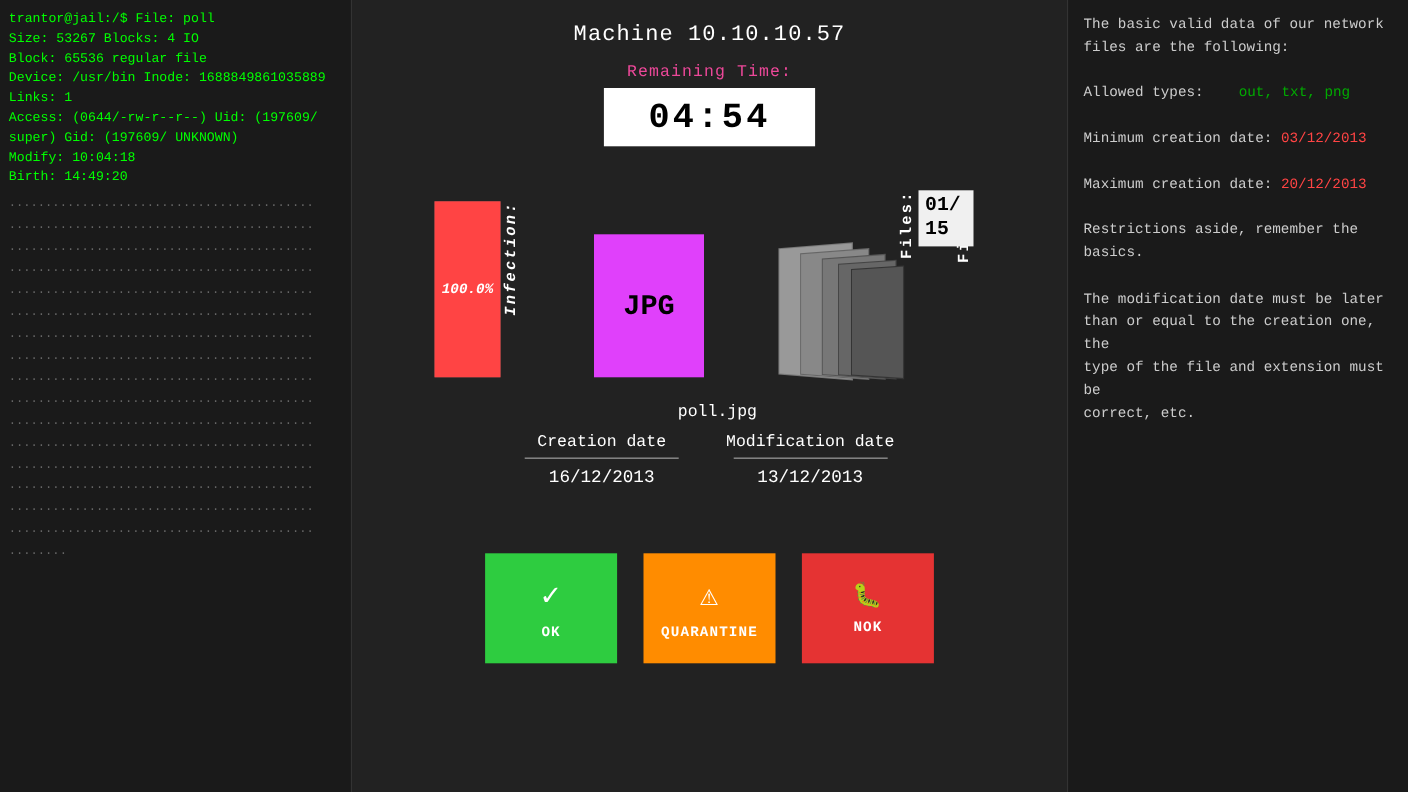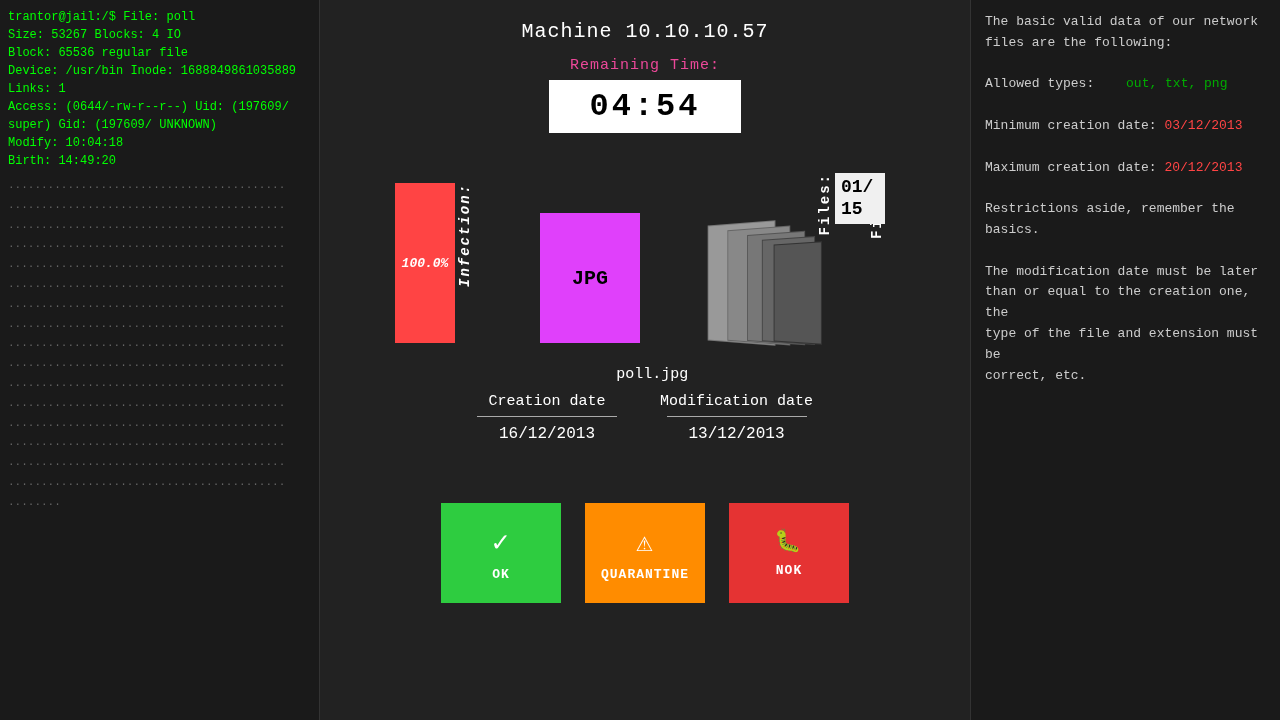--- a/index.html
+++ b/index.html
@@ -66,21 +66,21 @@
       bottom: 30px;
       left: 50%;
       transform: translateX(-65%);
       width: 100px;
       height: 130px;
       background: #e040fb;
       display: flex;
       align-items: center;
       justify-content: center;
       font-weight: bold;
-      font-size: 20px;
+      font-size: 26px;
       color: #000;
       z-index: 10;
     }
 
     .file-name {
       color: #fff;
       font-size: 15px;
       margin-top: 4px;
     }
 

